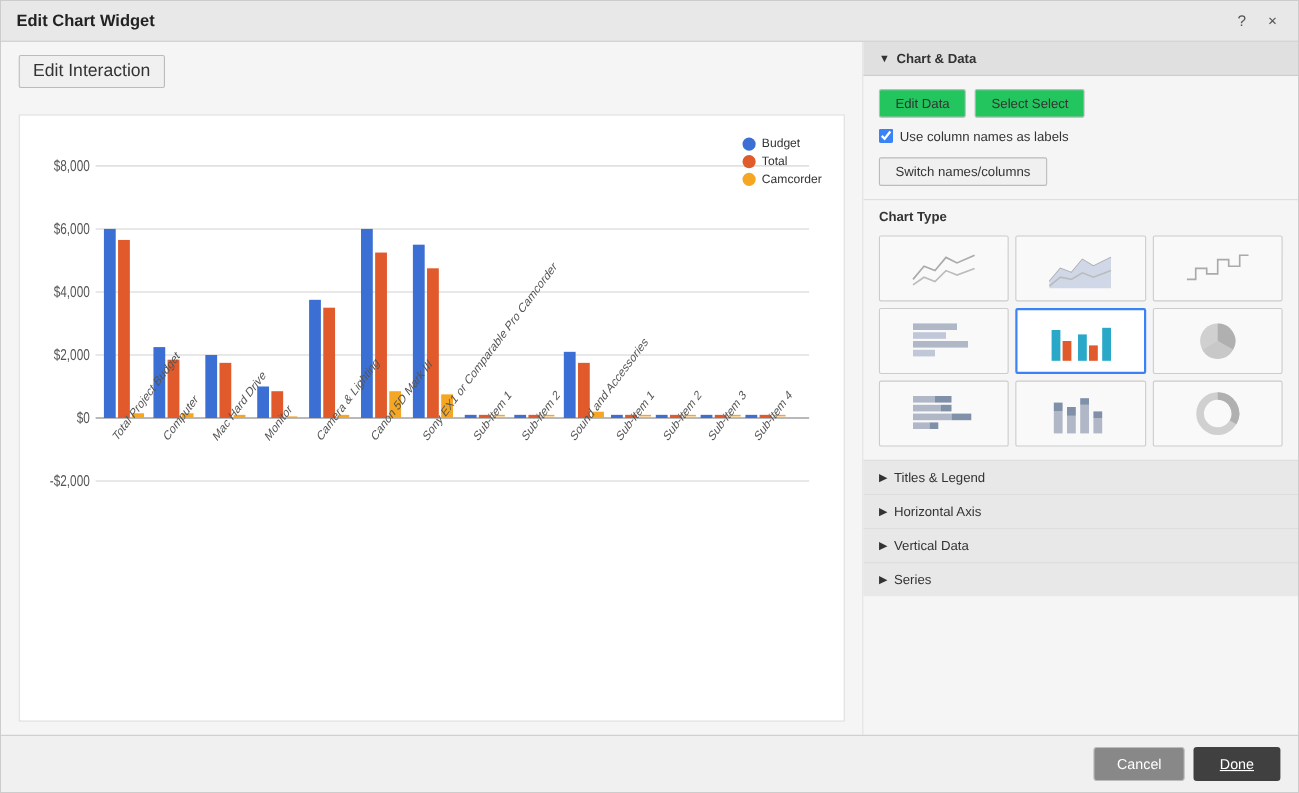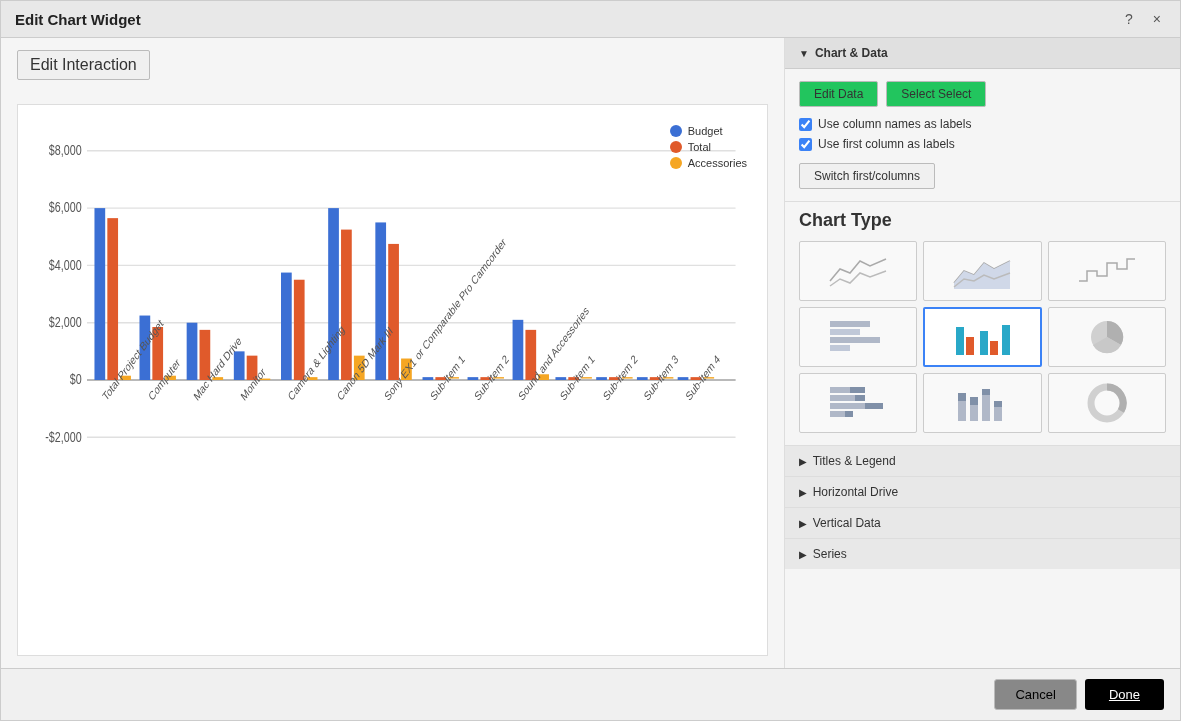--- a/index.html
+++ b/index.html
@@ -121,41 +121,41 @@
       border: 1px solid #bbb;
       background: #22c55e;
       padding: 5px 14px;
       font-size: 12px;
       cursor: pointer;
       color: #333;
       border-radius: 2px;
     }
     .checkbox-row {
       display: flex;
-      align-items: center;
+      align-items: flex-start;
       gap: 6px;
       margin-bottom: 6px;
       font-size: 12px;
       color: #333;
     }
     .checkbox-row input[type=checkbox] {
       accent-color: #3b82f6;
     }
     .switch-btn {
       border: 1px solid #bbb;
       background: #f0f0f0;
       padding: 5px 14px;
       font-size: 12px;
       cursor: pointer;
       color: #333;
       border-radius: 2px;
       margin-top: 6px;
     }
     .chart-type-label {
-      font-size: 18px;
+      font-size: 12px;
       font-weight: bold;
       color: #333;
       padding: 8px 14px 4px 14px;
     }
     .chart-type-grid {
       display: grid;
       grid-template-columns: repeat(3, 1fr);
       gap: 6px;
       padding: 6px 14px 12px 14px;
     }
@@ -188,29 +188,29 @@
       padding: 10px 16px;
       display: flex;
       justify-content: flex-end;
       gap: 8px;
       border-top: 1px solid #ccc;
       background: #f0f0f0;
     }
     .footer-btn-cancel {
       border: 1px solid #bbb;
       background: #888;
-      color: #000000;
+      color: #ffffff;
       padding: 7px 20px;
       font-size: 13px;
       cursor: pointer;
       border-radius: 3px;
     }
     .footer-btn-done {
       border: none;
-      background: #000000;
+      background: #404040;
       color: #fff;
       padding: 7px 24px;
       font-size: 13px;
       cursor: pointer;
       border-radius: 3px;
       text-decoration: underline;
     }
 
     
     .chart-svg { width: 100%; height: 100%; }
@@ -261,21 +261,21 @@
           <div class="legend-item">
             <div class="legend-dot" style="background:#3b6fd4;"></div>
             <span>Budget</span>
           </div>
           <div class="legend-item">
             <div class="legend-dot" style="background:#e05a2b;"></div>
             <span>Total</span>
           </div>
           <div class="legend-item">
             <div class="legend-dot" style="background:#f5a623;"></div>
-            <span>Accessories</span>
+            <span>Camcorder</span>
           </div>
         </div>
         
         <svg class="chart-svg" viewBox="0 0 680 370" preserveAspectRatio="none">
 
           <text x="50" y="28" text-anchor="end" font-size="10" fill="#555">$8,000</text>
           <text x="50" y="68" text-anchor="end" font-size="10" fill="#555">$6,000</text>
           <text x="50" y="108" text-anchor="end" font-size="10" fill="#555">$4,000</text>
           <text x="50" y="148" text-anchor="end" font-size="10" fill="#555">$2,000</text>
           <text x="50" y="188" text-anchor="end" font-size="10" fill="#555">$0</text>
@@ -371,25 +371,21 @@
       </div>
       <div class="section-content">
         <div class="btn-row">
           <button class="panel-btn">Edit Data</button>
           <button class="panel-btn">Select Select</button>
         </div>
         <label class="checkbox-row">
           <input type="checkbox" checked="" style="">
           <span>Use column names as labels</span>
         </label>
-        <label class="checkbox-row">
-          <input type="checkbox" checked="" style="">
-          <span>Use first column as labels</span>
-        </label>
-        <button class="switch-btn">Switch first/columns</button>
+        <button class="switch-btn">Switch names/columns</button>
       </div>
 
       <div class="chart-type-label">Chart Type</div>
       <div class="chart-type-grid">
 
         <div class="chart-type-item">
           <svg class="ct-svg" viewBox="0 0 60 40">
             <polyline points="2,30 12,18 22,22 32,10 42,15 58,8" fill="none" stroke="#aaa" stroke-width="1.5"></polyline>
             <polyline points="2,35 12,28 22,32 32,22 42,26 58,20" fill="none" stroke="#bbb" stroke-width="1.5"></polyline>
           </svg>
@@ -464,21 +460,21 @@
         </div>
       </div>
 
       <div style="flex:1;">
         <div class="collapsible-section">
           <span style="font-size:10px;">▶</span>
           <span>Titles &amp; Legend</span>
         </div>
         <div class="collapsible-section">
           <span style="font-size:10px;">▶</span>
-          <span>Horizontal Drive</span>
+          <span>Horizontal Axis</span>
         </div>
         <div class="collapsible-section">
           <span style="font-size:10px;">▶</span>
           <span>Vertical Data</span>
         </div>
         <div class="collapsible-section">
           <span style="font-size:10px;">▶</span>
           <span>Series</span>
         </div>
       </div>

